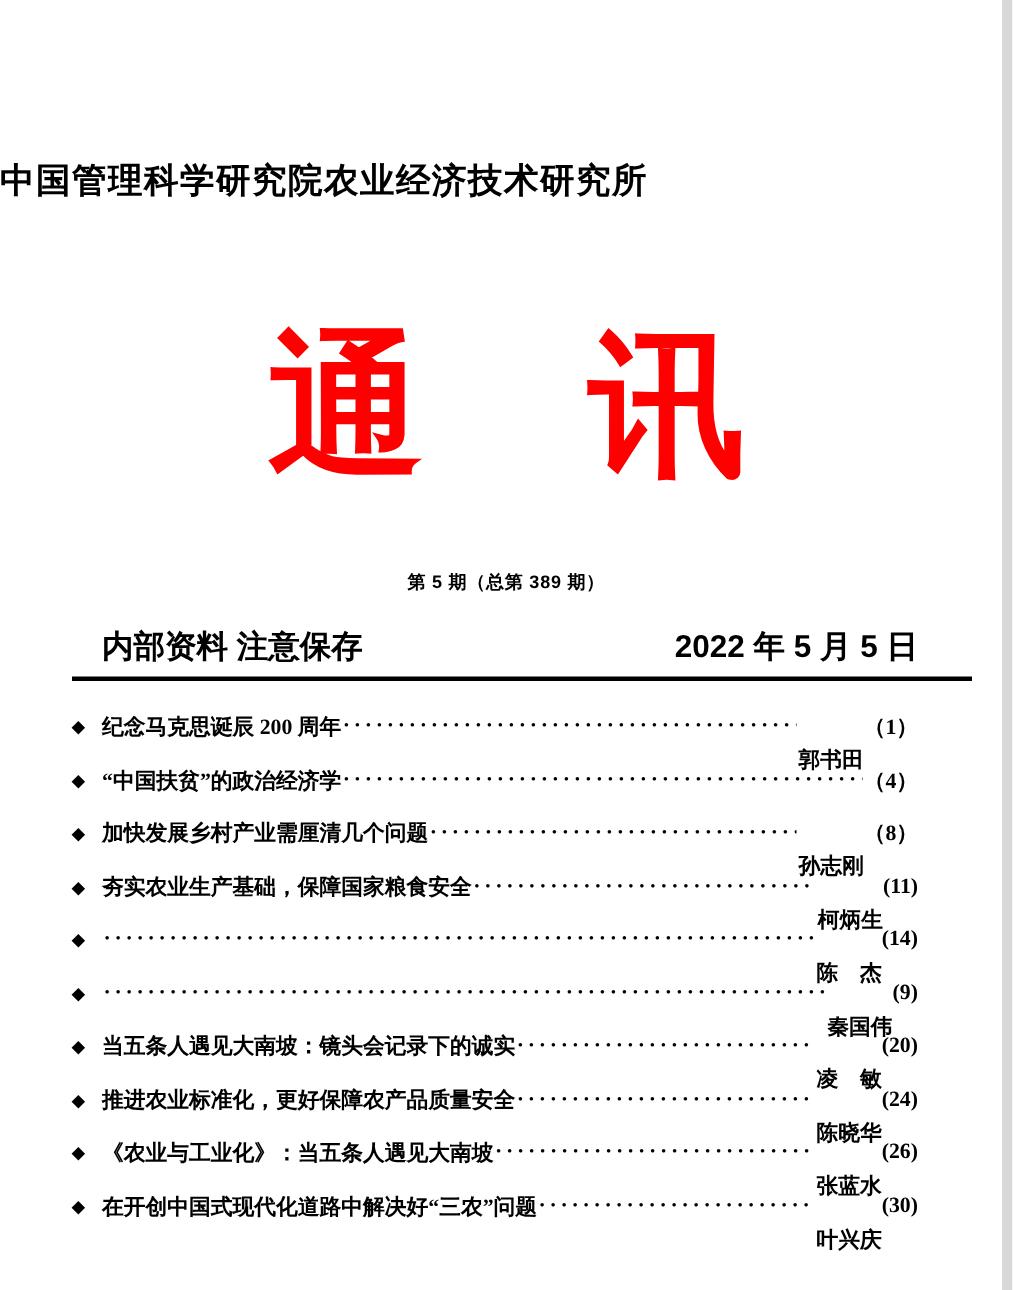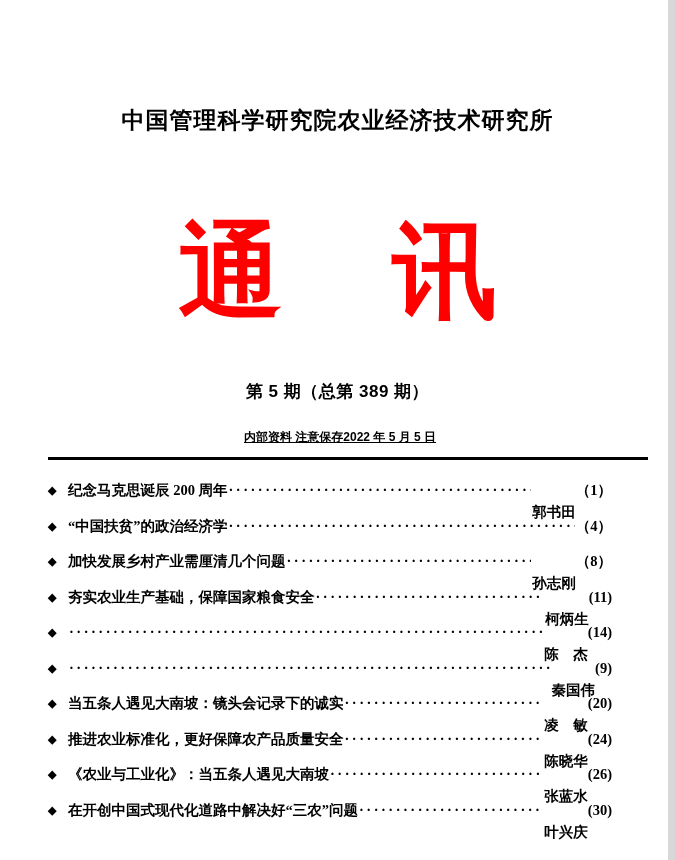--- a/index.html
+++ b/index.html
@@ -11,51 +11,49 @@
     position:relative;
     overflow:hidden;
   }
   .page-edge {
     position:absolute; top:0; right:0;
     width:7px; height:860px;
     background:#d8d8d8;
   }
   .institution {
     padding-top:106px;
-    text-align:center;
     font-size:23px;
     font-weight:bold;
     letter-spacing:1px;
     line-height:1.3;
   }
   .masthead {
     margin-top:84px;
     display:flex;
     justify-content:center;
     gap:110px;
     font-family:"Liberation Serif", serif;
     font-weight:bold;
     font-size:104px;
     line-height:1.0;
   }
   .issue-line {
     margin-top:56px;
     text-align:center;
-    font-size:17px;
+    font-size:12px;
     font-weight:bold;
     letter-spacing:0.5px;
   }
   .info-row {
     margin:24px 63px 0 68px;
     display:flex;
-    justify-content:center;
-    font-size:12px;
+    justify-content:space-between;
+    font-size:21px;
     font-weight:bold;
     line-height:21px;
-    text-decoration:underline;
   }
   .rule {
     margin:9px 27px 0 48px;
     height:3px;
     background:#000;
   }
   .toc {
     margin:13px 63px 0 48px;
   }
   .toc-row {

